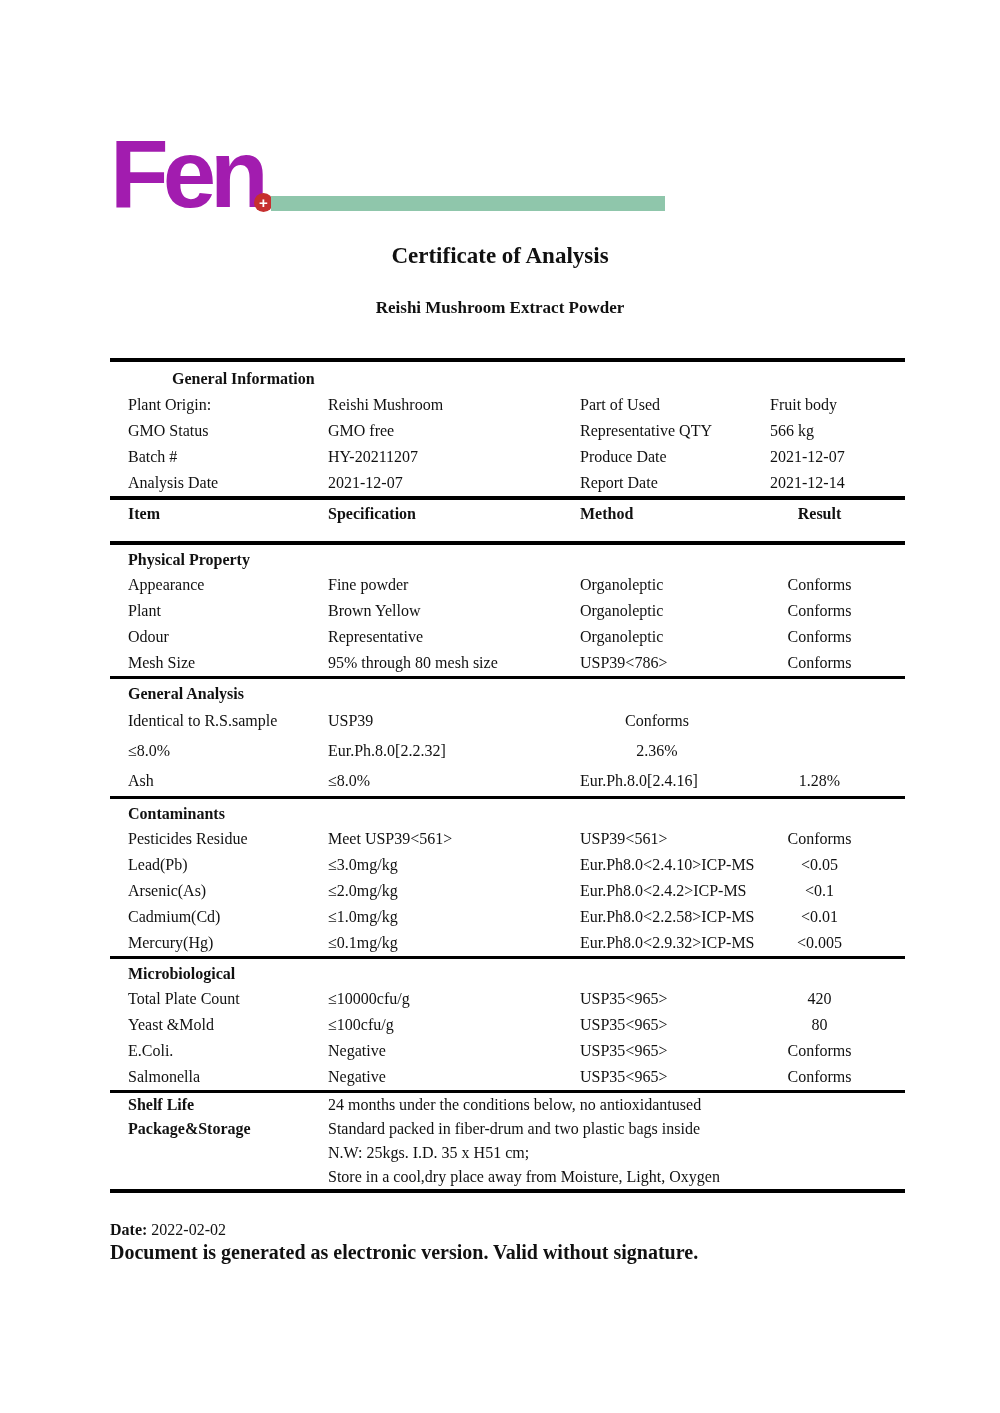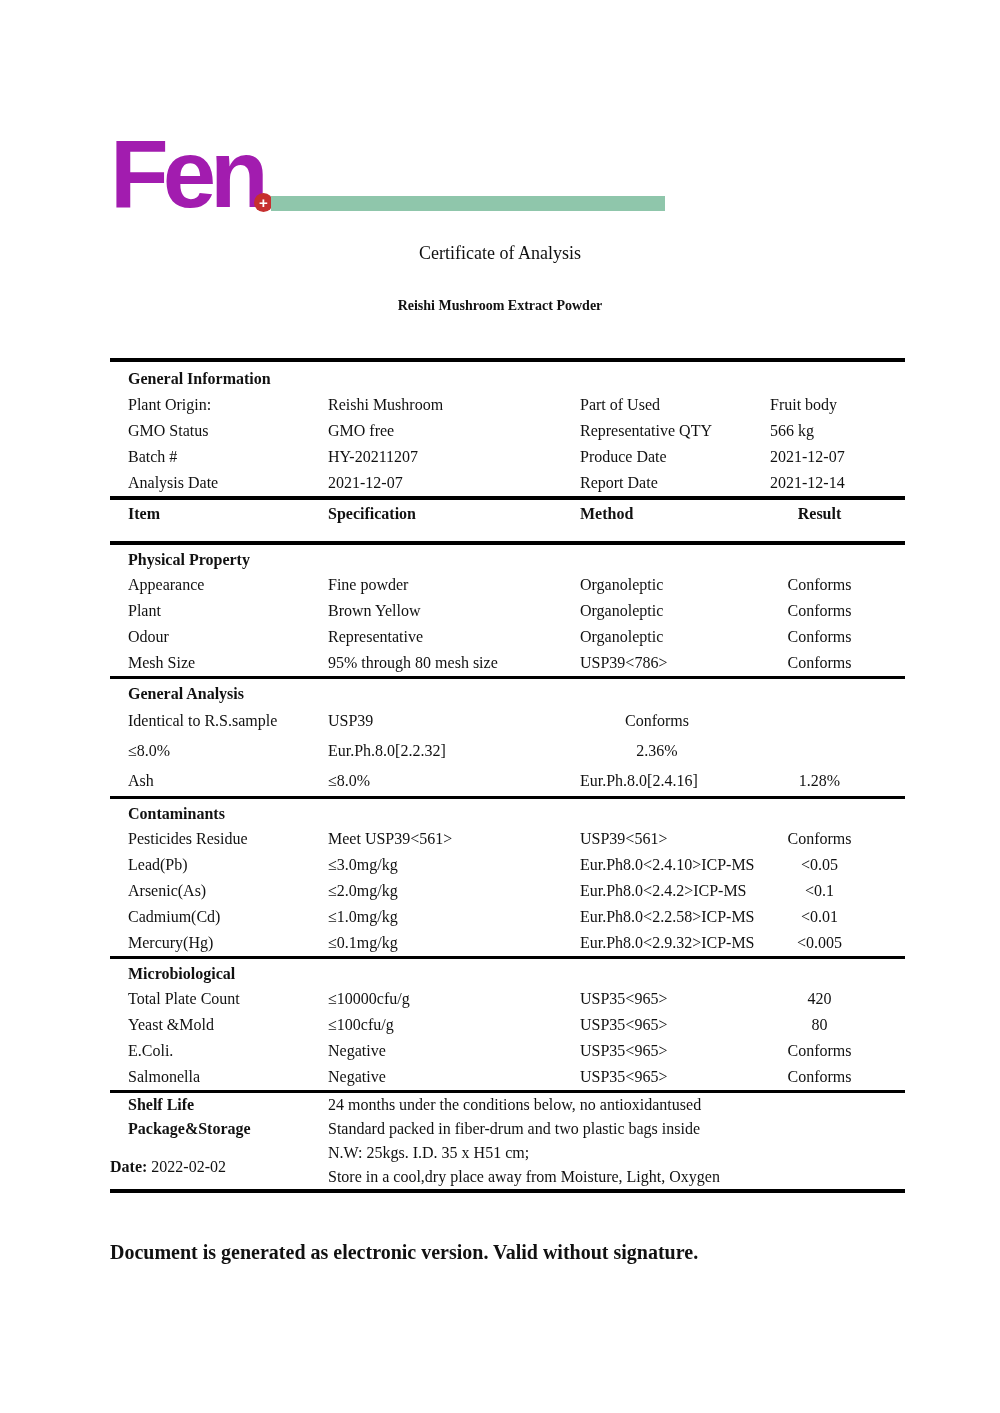--- a/index.html
+++ b/index.html
@@ -30,55 +30,55 @@
     color:#fff; font-family:"Liberation Sans", sans-serif;
     font-weight:700; font-size:15px; line-height:15px;
   }
   .logo-bar {
     position:absolute; left:271px; top:196px;
     width:394px; height:15px; background:#8fc6ab;
   }
   
   .doc-title {
     position:absolute; top:243px; left:0; width:1000px;
-    text-align:center; font-weight:400; font-size:18px;
+    text-align:center; font-weight:700; font-size:23px;
   }
   .doc-subtitle {
     position:absolute; top:298px; left:0; width:1000px;
-    text-align:center; font-weight:700; font-size:14px;
+    text-align:center; font-weight:700; font-size:17px;
   }
   
   .coa-table {
     position:absolute; left:110px; top:358px; width:795px;
     font-size:16px;
   }
   .rule-thick { border-top:4px solid #000; }
   .rule { border-top:3px solid #000; }
   .sec { padding-left:18px; }
   .sec-heading { font-weight:700; height:27px; line-height:30px; }
-  .gi-heading  { font-weight:700; height:30px; line-height:34px; }
+  .gi-heading  { font-weight:700; height:30px; line-height:34px;margin-left:44px; }
   .grid-row {
     display:grid;
     grid-template-columns:200px 252px 190px 1fr;
     height:26px; line-height:26px;
   }
   .gi-row    { height:26px; line-height:26px; }
   .hdr-row   { height:41px; line-height:28px; font-weight:700; }
   .ga .grid-row { height:30px; line-height:30px; }
   .cell-result  { text-align:center; padding-right:36px; }
   .hdr-row .cell-result { text-align:center; padding-right:36px; }
   .storage-row {
     display:grid; grid-template-columns:200px 1fr;
     height:24px; line-height:24px;
   }
   .storage-label { font-weight:700; }
   .cell { overflow:hidden; white-space:nowrap; }
   
   .date-line {
-    position:absolute; left:110px; top:1158px; font-size:16px;
+    position:absolute; left:110px; top:1221px; font-size:16px;
   }
   .date-line .lbl { font-weight:700; }
   .sig-note {
     position:absolute; left:110px; top:1241px;
     font-size:20px; font-weight:700;
   }
 </style>
 </head>
 <body>
 

